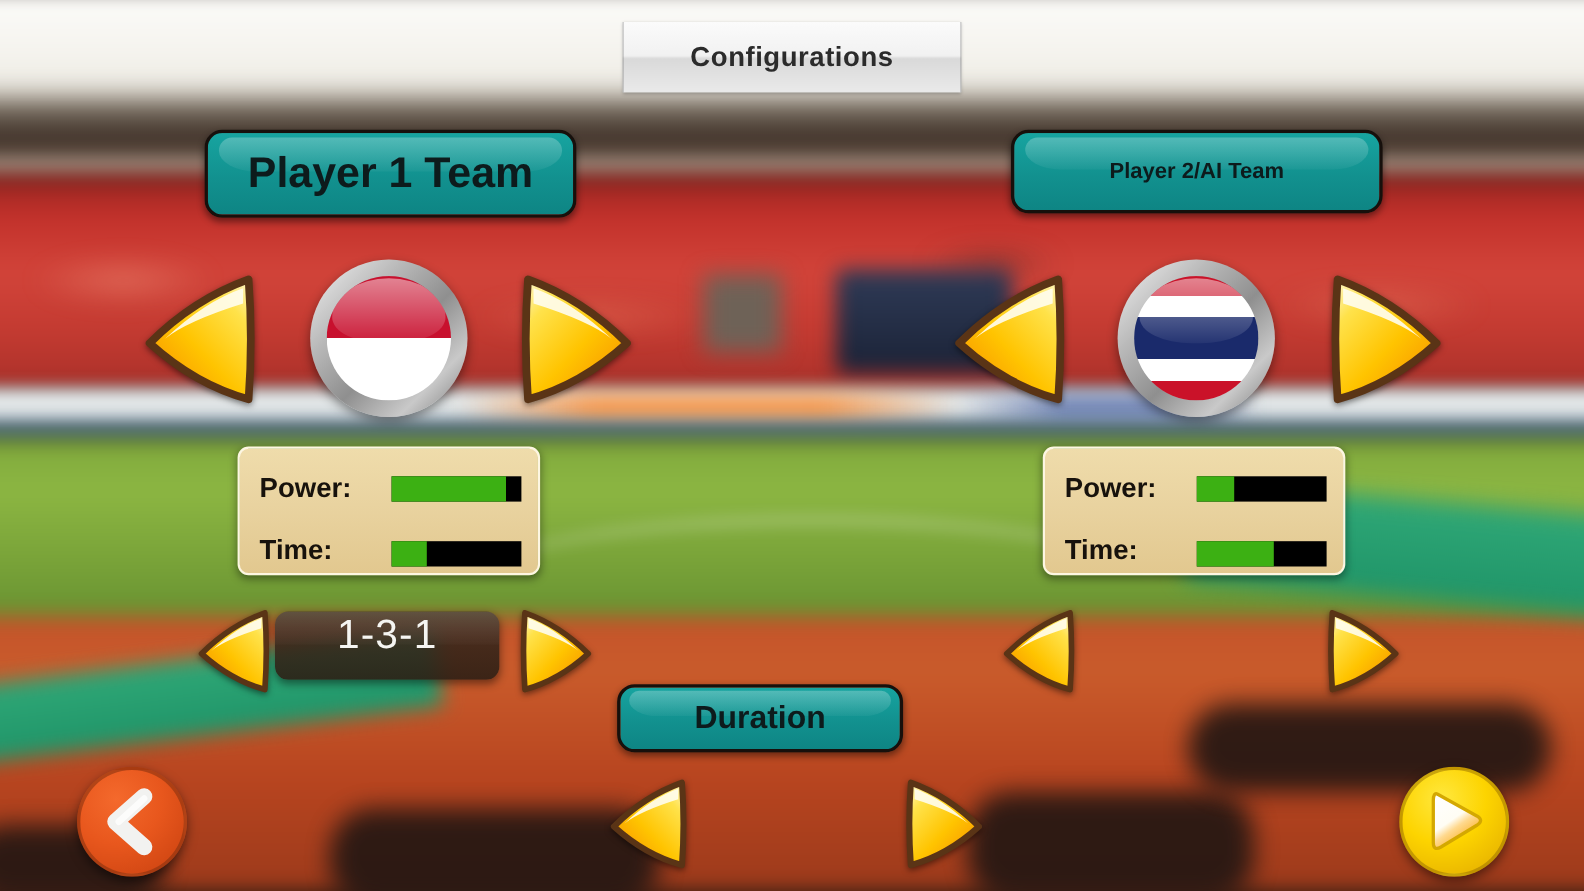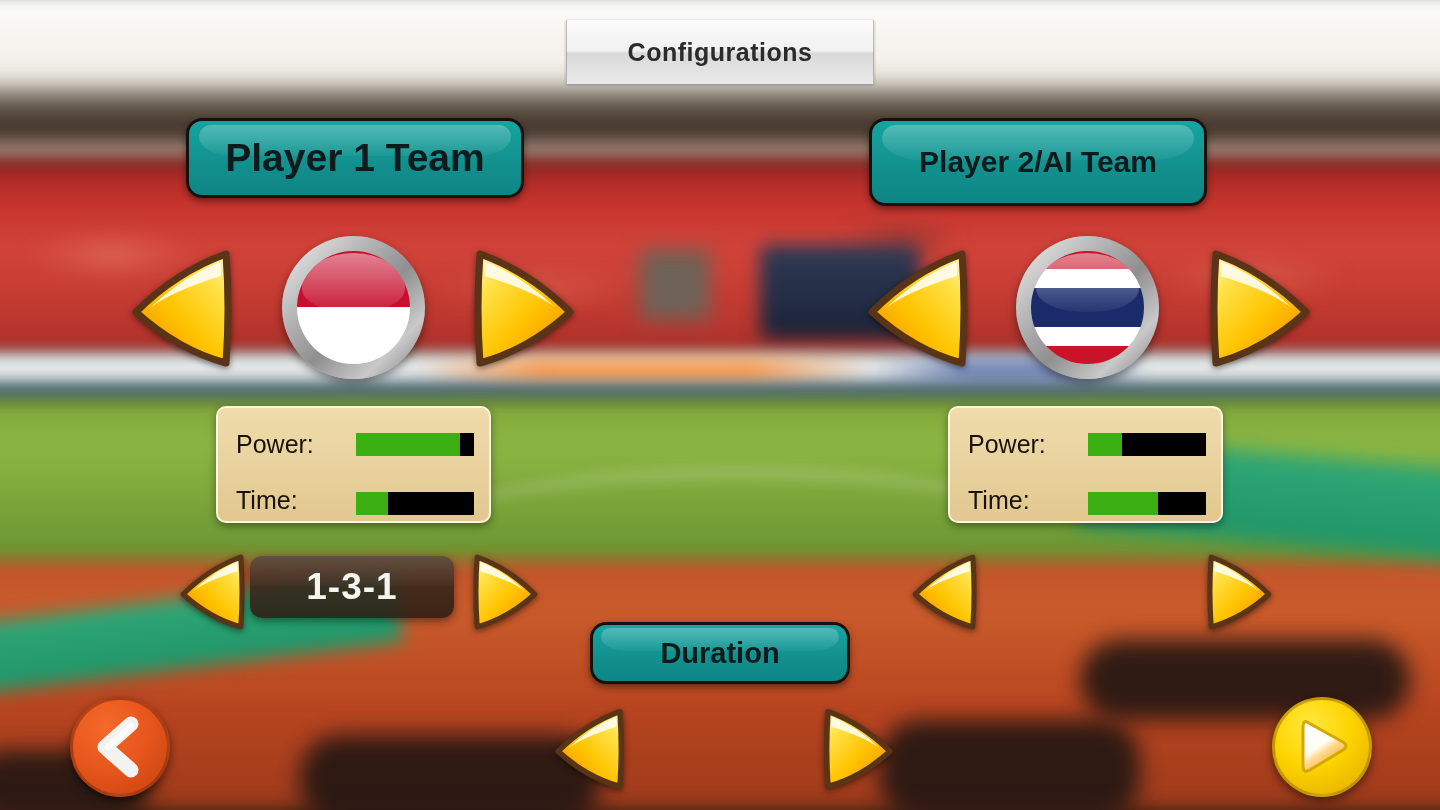--- a/index.html
+++ b/index.html
@@ -82,22 +82,22 @@
   }
   .teal-btn::after {
     content:""; position:absolute; left:3%; right:3%; top:5%; height:42%;
     background:linear-gradient(rgba(255,255,255,.26),rgba(255,255,255,.04));
     border-radius:14px 14px 40px 40px/14px 14px 22px 22px;
     pointer-events:none;
   }
   .teal-btn span { position:relative; z-index:2; }
 
   #p1-team-btn { left:186px; top:118px; width:338px; height:80px; font-size:39px; }
-  #p2-team-btn { left:869px; top:118px; width:338px; height:88px; font-size:30px; }
-  #duration-btn{ left:590px; top:622px; width:260px; height:62px; font-size:29px; }
+  #p2-team-btn { left:919px; top:118px; width:338px; height:76px; font-size:20px; }
+  #duration-btn{ left:561px; top:622px; width:260px; height:62px; font-size:29px; }
 
   
   .flag-badge {
     position:absolute; width:143px; height:143px; border-radius:50%;
     background:linear-gradient(135deg,#f2f2f2 0%,#b9b9b9 30%,#8f8f8f 55%,#c9c9c9 78%,#777 100%);
     box-shadow:0 4px 10px rgba(0,0,0,.45);
     display:flex; align-items:center; justify-content:center;
   }
   .flag-inner {
     width:113px; height:113px; border-radius:50%; overflow:hidden; position:relative;
@@ -142,30 +142,30 @@
     border:2px solid #fdf6e2;
     border-radius:10px;
     box-shadow:0 3px 8px rgba(0,0,0,.4);
     padding:16px 14px 0 18px;
   }
   #stats-p1 { left:216px;  top:406px; }
   #stats-p2 { left:948px;  top:406px; }
 
   .stat-row { display:flex; align-items:center; height:40px; }
   .stat-row + .stat-row { margin-top:11px;align-items:flex-end; }
-  .stat-label { font-size:25px; font-weight:normal; color:#17120c; width:120px; }
+  .stat-label { font-size:25px; font-weight:bold; color:#17120c; width:120px; }
   .bar-track  { width:118px; height:23px; background:#000; position:relative; }
   .bar-fill   { position:absolute; left:0; top:0; bottom:0; background:#3cb013; }
 
   
   .value-box {
     position:absolute;
     border-radius:12px;
-    display:flex; align-items:center; justify-content:center;
-    color:#f5f5f2; font-weight:bold;
+    display:flex; justify-content:center;
+    color:#f5f5f2; font-weight:normal;
     box-shadow:0 3px 8px rgba(0,0,0,.45);
     overflow:hidden;
   }
   .value-box::after {
     content:""; position:absolute; left:0; right:0; top:0; height:48%;
     background:linear-gradient(rgba(255,255,255,.14),rgba(255,255,255,.02));
     pointer-events:none;
   }
   .value-box span { position:relative; z-index:2; letter-spacing:1px; }
 

